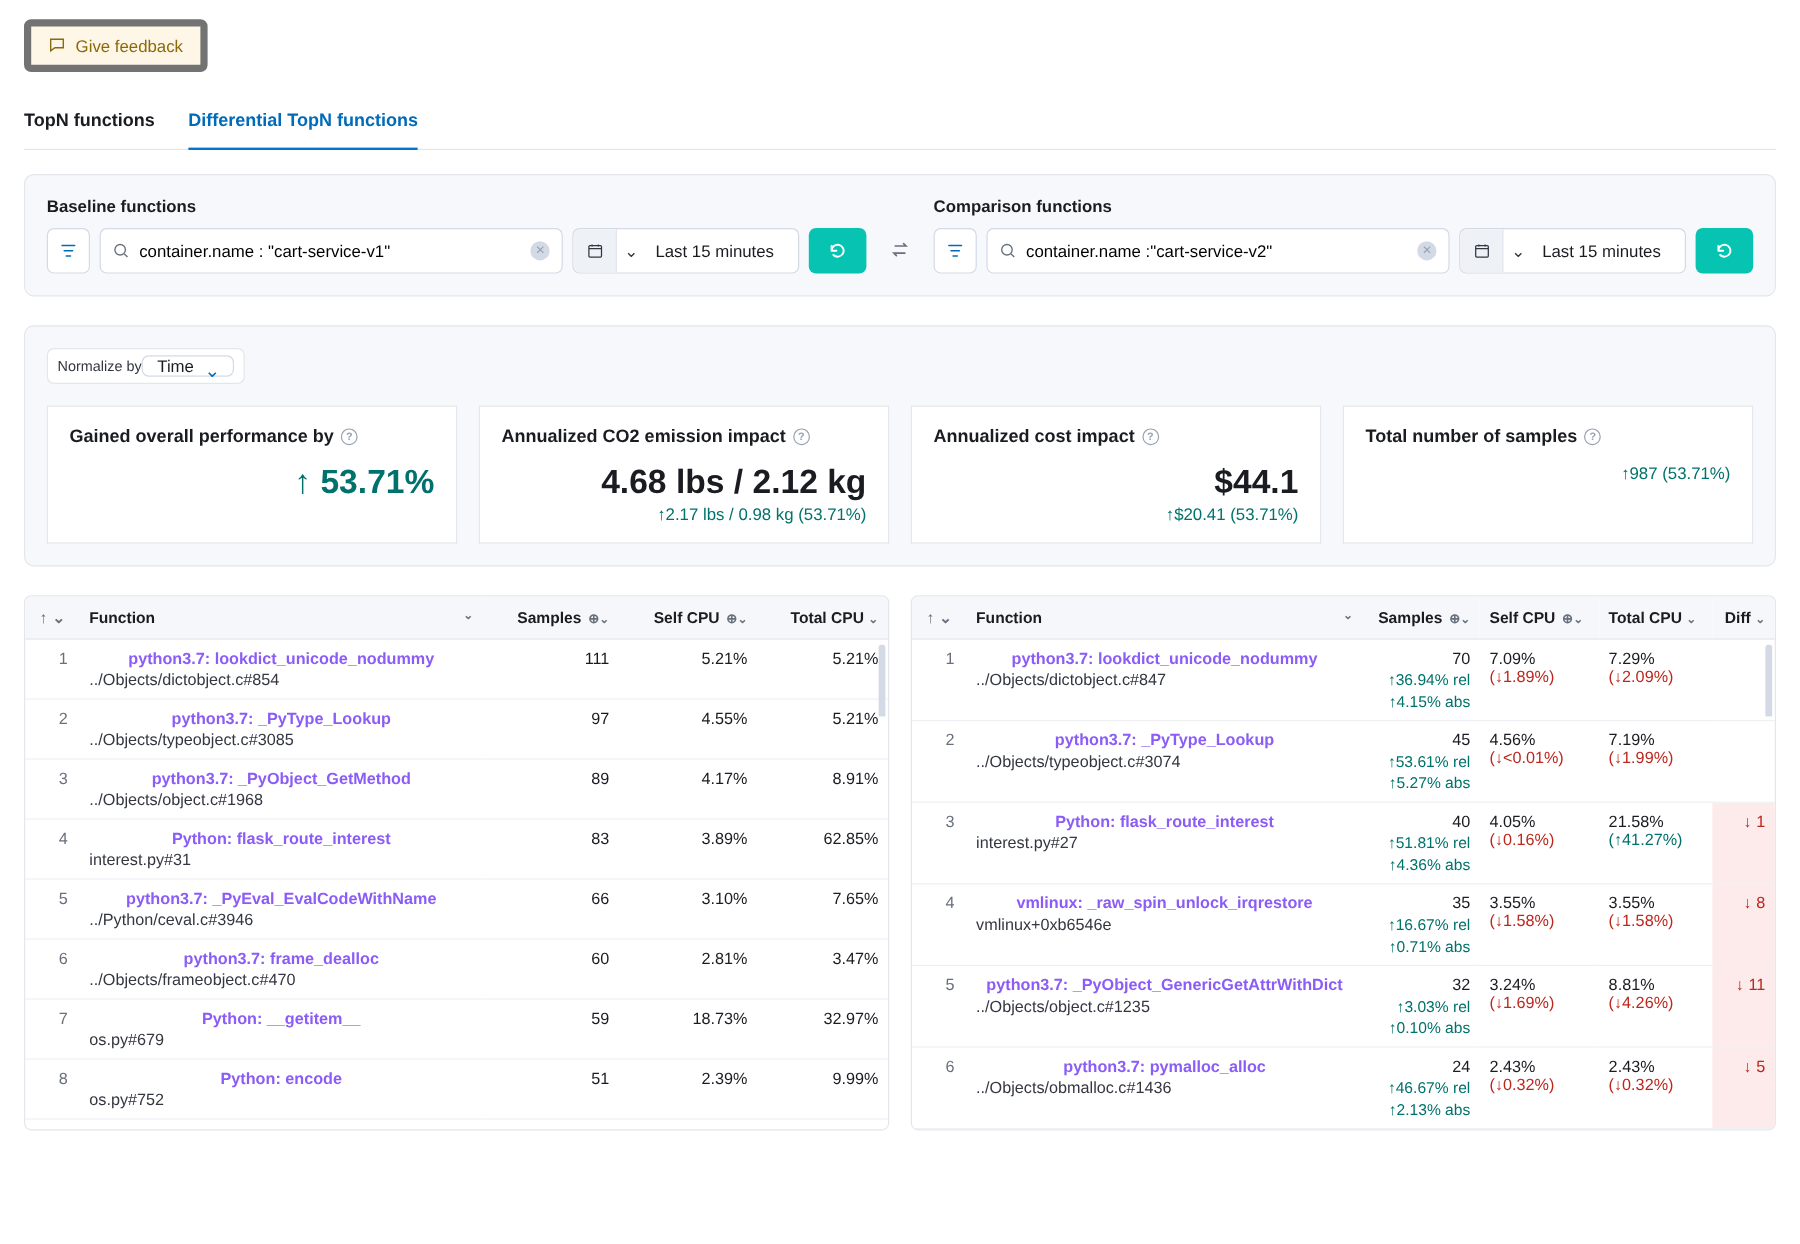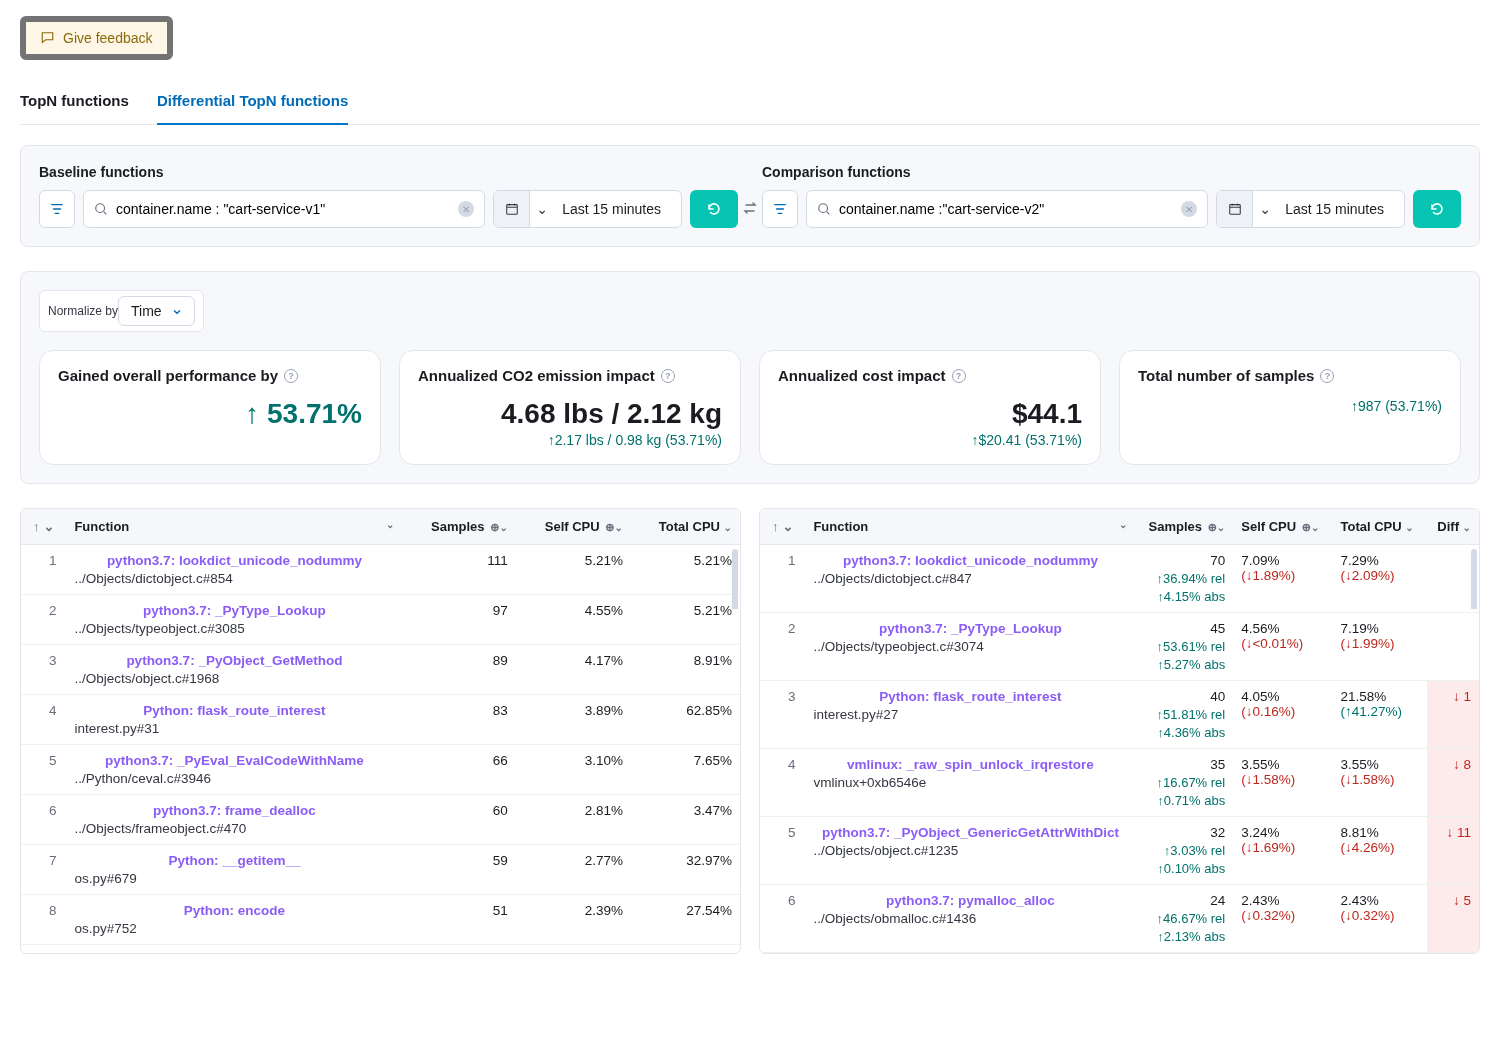--- a/index.html
+++ b/index.html
@@ -5,40 +5,40 @@
 * { margin:0; padding:0; box-sizing:border-box; font-family:-apple-system,BlinkMacSystemFont,"Segoe UI",Helvetica,Arial,sans-serif; }
 body { background:#fff; color:#1a1c21; font-size:14px; }
 .page { padding:16px 20px; }
 .header-row { display:flex; justify-content:space-between; align-items:center; margin-bottom:24px; }
 h1 { font-size:32px; font-weight:700; }
 .feedback-btn { background:#fef6e6; border:6px solid #737373; border-radius:6px; padding:8px 14px; font-size:14px; font-weight:500; cursor:pointer; display:flex; align-items:center; gap:8px; color:#8a6a0a; }
 .tabs { display:flex; gap:28px; border-bottom:1px solid #e4e6eb; margin-bottom:20px; }
 .tab { padding:8px 0 14px; font-size:15px; font-weight:600; cursor:pointer; color:#1a1c21; }
 .tab.active { color:#006bb8; border-bottom:2px solid #07c; margin-bottom:-1px; }
 .panel { background:#f7f8fc; border:1px solid #e4e6eb; border-radius:8px; padding:18px; margin-bottom:24px; }
-.controls-row { display:flex; align-items:center; }
+.controls-row { display:flex; gap:16px; align-items:center; }
 .controls-col { flex:1; display:flex; flex-direction:column; gap:10px; }
 .controls-label { font-size:14px; font-weight:700; }
 .ctrl-set { display:flex; gap:8px; align-items:stretch; }
 .filter-btn { width:36px; height:38px; border:1px solid #d3dae6; border-radius:6px; background:#fff; display:flex; align-items:center; justify-content:center; cursor:pointer; color:#69707d; }
 .search-wrap { flex:1; height:38px; border:1px solid #d3dae6; border-radius:6px; background:#fff; display:flex; align-items:center; padding:0 10px; gap:8px; }
 .search-wrap input { flex:1; border:none; outline:none; font-size:14px; }
 .clear-icon { color:#98a2b3; cursor:pointer; font-size:14px; width:16px; height:16px; border-radius:50%; background:#d3dae6; display:flex; align-items:center; justify-content:center; font-size:10px; }
 .date-btn { height:38px; border:1px solid #d3dae6; border-radius:6px; background:#fff; display:flex; align-items:center; cursor:pointer; }
 .date-left { width:36px; height:100%; background:#eef2f7; border-radius:5px 0 0 5px; display:flex; align-items:center; justify-content:center; color:#343741; border-right:1px solid #d3dae6; }
 .date-chev { width:24px; display:flex; align-items:center; justify-content:center; color:#343741; }
 .date-text { padding:0 20px 0 8px; font-size:14px; }
 .refresh-btn { width:48px; height:38px; background:#07c4b2; border:none; border-radius:6px; color:#fff; cursor:pointer; display:flex; align-items:center; justify-content:center; }
 .swap-btn { color:#69707d; padding:0 4px; cursor:pointer; margin-top:24px; }
 .norm-row { display:flex; align-items:center; gap:0; margin-bottom:18px; border:1px solid #e4e6eb; border-radius:6px; padding:5px 8px; background:#fff; width:fit-content; }
 .norm-label { font-size:12px; color:#343741; }
-.norm-select { height:30px; border:1px solid #d3dae6; border-radius:6px; padding:0 32px 0 12px; font-size:14px; background:#fff; position:relative; display:flex; align-items:center; cursor:pointer; }
+.norm-select { height:18px; border:1px solid #d3dae6; border-radius:6px; padding:0 32px 0 12px; font-size:14px; background:#fff; position:relative; display:flex; align-items:center; cursor:pointer; }
 .norm-select::after { content:"⌄"; position:absolute; right:10px; color:#006bb8; font-size:16px; top:2px; }
 .stats-row { display:flex; gap:18px; }
-.stat-card { flex:1; background:#fff; border:1px solid #e4e6eb; border-radius:14px; padding:16px 18px; }
+.stat-card { flex:1; background:#fff; border:1px solid #e4e6eb; border-radius:0; padding:16px 18px; }
 .stat-title { font-size:15px; font-weight:700; margin-bottom:14px; display:flex; align-items:center; gap:6px; }
 .info-ic { width:14px; height:14px; border:1px solid #98a2b3; border-radius:50%; display:inline-flex; align-items:center; justify-content:center; font-size:9px; color:#98a2b3; }
 .stat-val { font-size:28px; font-weight:700; text-align:right; }
 .stat-val.green { color:#00726b; }
 .stat-sub { font-size:14px; color:#00726b; text-align:right; margin-top:2px; font-weight:500; }
 .up-arrow { color:#00726b; }
 .tables-row { display:flex; gap:18px; }
 .table-col { flex:1; border:1px solid #e4e6eb; border-radius:6px; overflow:hidden; position:relative; }
 .table-col::after { content:""; position:absolute; right:2px; top:40px; bottom:0; width:6px; background:linear-gradient(#d3dae6,#d3dae6) no-repeat; background-size:6px 60px; border-radius:3px; }
 table { width:100%; border-collapse:collapse; }
@@ -295,32 +295,32 @@
               <td class="r">2.81%</td>
               <td class="r">3.47%</td>
             </tr>
             <tr>
               <td class="rank">7</td>
               <td>
                 <div class="fn-name">Python: __getitem__</div>
                 <div class="fn-loc">os.py#679</div>
               </td>
               <td class="r">59</td>
-              <td class="r">2.77%</td>
+              <td class="r">18.73%</td>
               <td class="r">32.97%</td>
             </tr>
             <tr>
               <td class="rank">8</td>
               <td>
                 <div class="fn-name">Python: encode</div>
                 <div class="fn-loc">os.py#752</div>
               </td>
               <td class="r">51</td>
               <td class="r">2.39%</td>
-              <td class="r">27.54%</td>
+              <td class="r">9.99%</td>
             </tr>
           </tbody>
       </table>
     </div>
     <div class="table-col">
       <table>
         <thead>
             <tr>
           <th style="width:44px;">
                 <div class="th-arrow-ctl">

